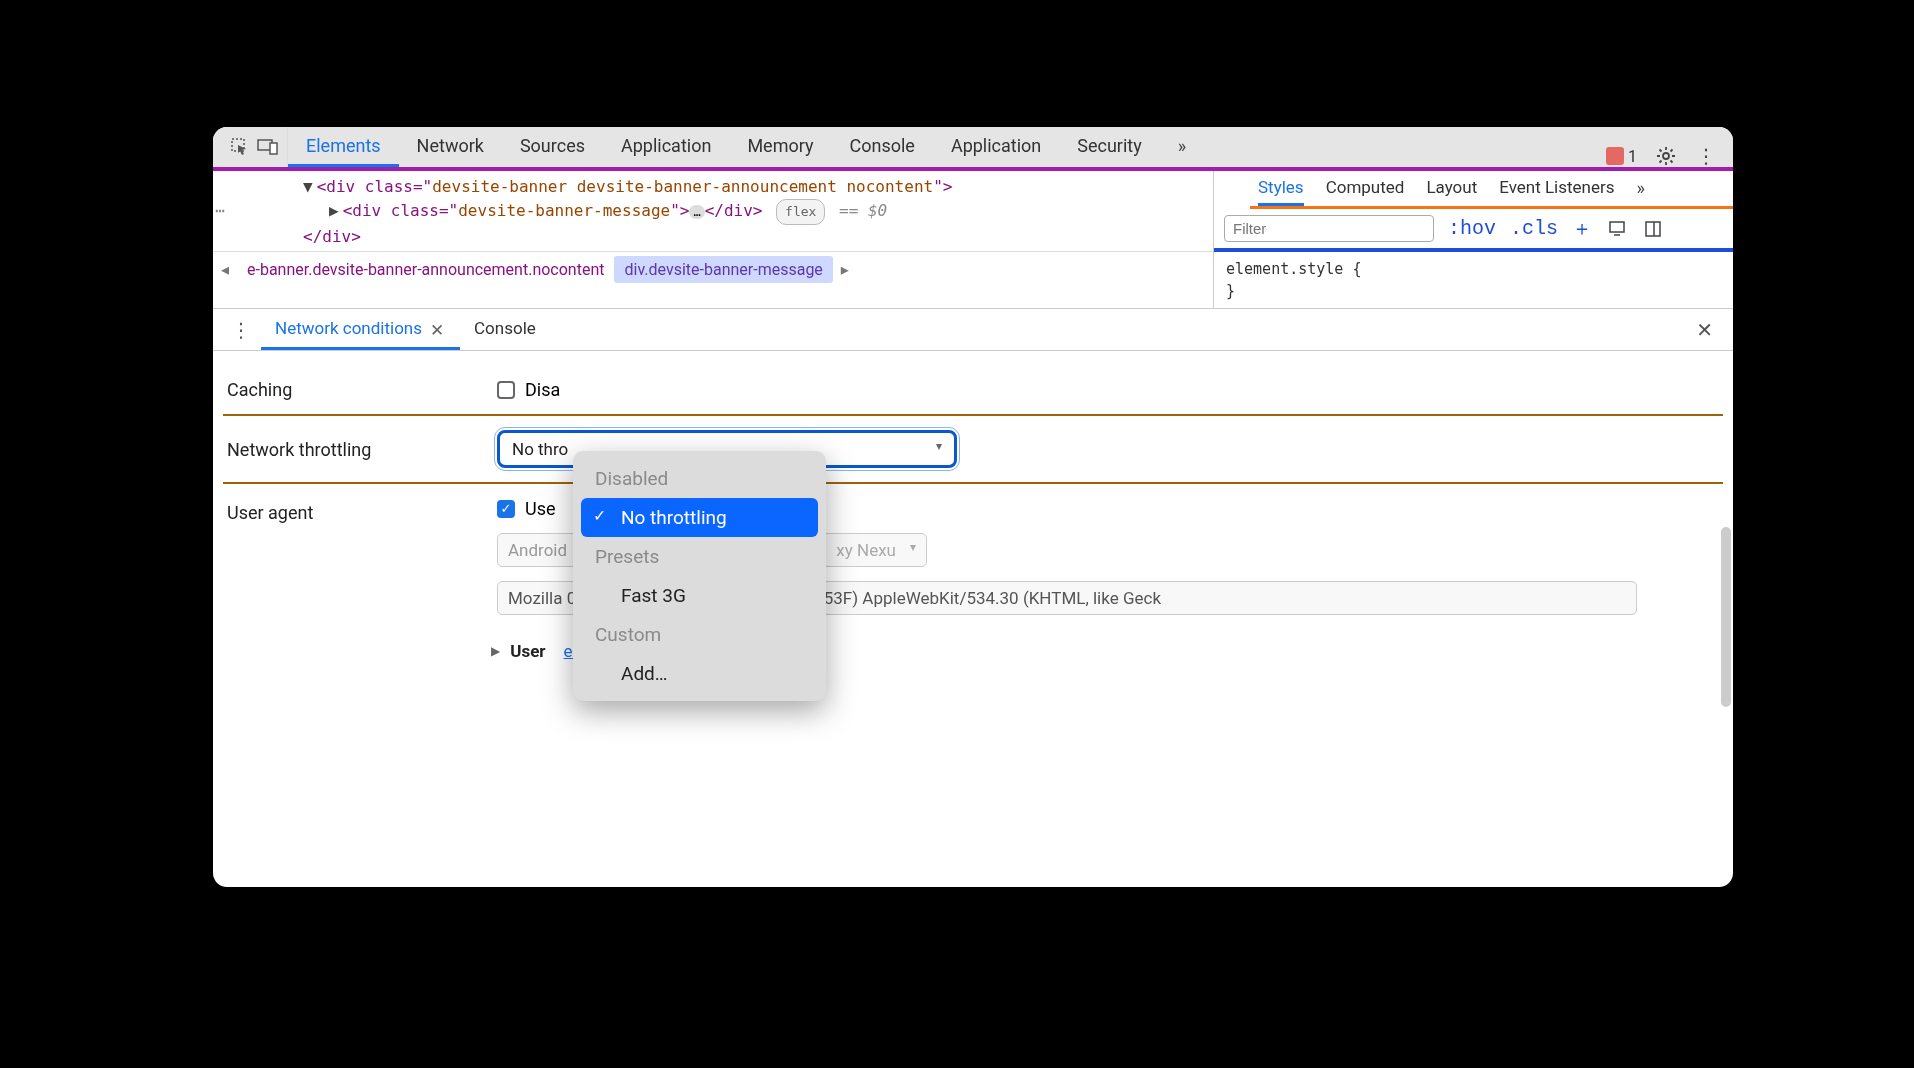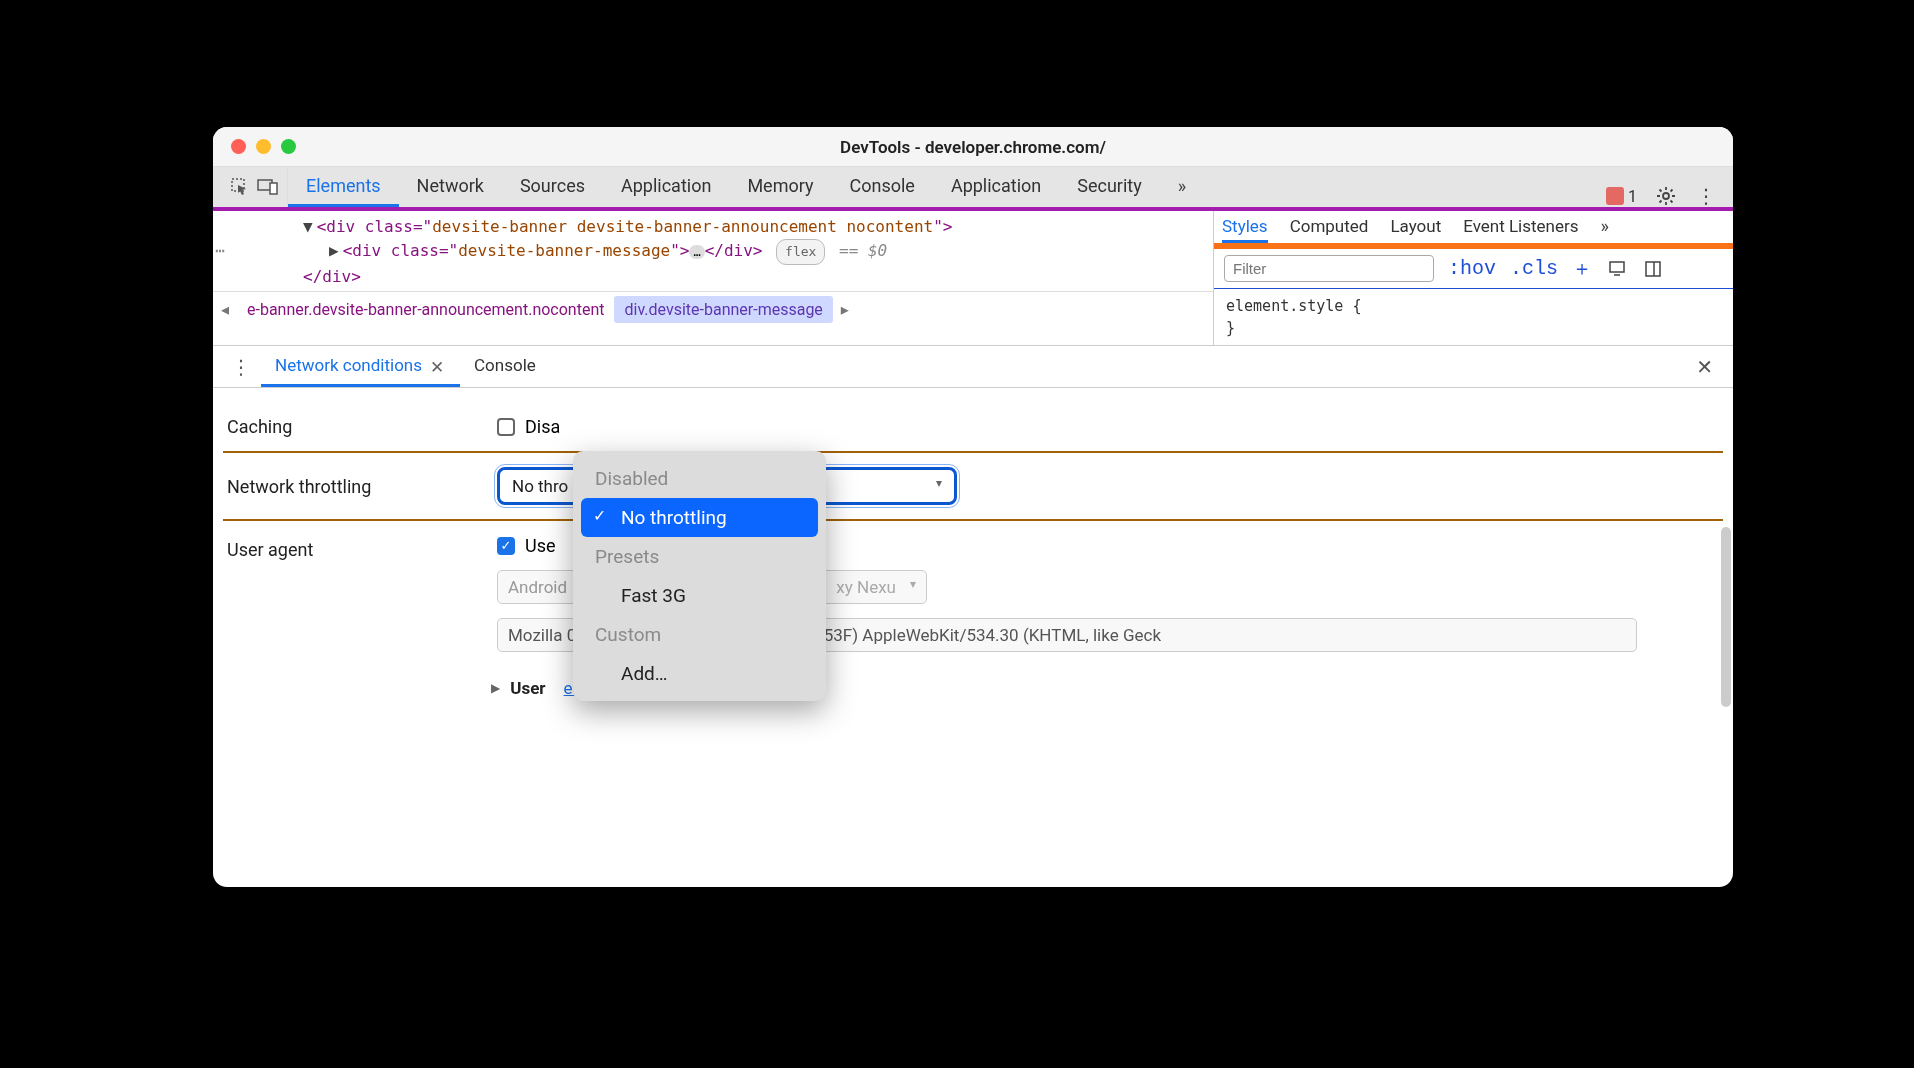--- a/index.html
+++ b/index.html
@@ -107,24 +107,24 @@
   border-top: 1px solid #ddd;
   font-size: 16px;
   overflow: hidden;
 }
 .bc-arrow { width: 24px; text-align: center; color: #777; }
 .bc-item { padding: 4px 10px; color: #333; white-space: nowrap; }
 .bc-item.text { color: #881280; }
 .bc-item.selected { background: #cfd8ff; color: #5e35b1; border-radius: 3px; }
 
 .styles-pane { width: 520px; border-left: 1px solid #ccc; display: flex; flex-direction: column; }
-.styles-tabs { display: flex; height: 38px; align-items: center; border-bottom: 6px solid #f97316; padding: 0 8px; gap: 22px; }
+.styles-tabs { display: flex; height: 38px; align-items: center; border-bottom: 3px solid #f97316; padding: 0 8px; gap: 22px; margin-left: 36px; }
 .styles-tab { font-size: 17px; color: #333; cursor: pointer; height: 100%; display:flex; align-items:center; border-bottom: 3px solid transparent; }
 .styles-tab.active { color: #1a73e8; border-bottom-color: #1a73e8; }
-.styles-tools { display: flex; align-items: center; gap: 14px; padding: 6px 10px; border-bottom: 1px solid #1d4ed8; }
+.styles-tools { display: flex; align-items: center; gap: 14px; padding: 6px 10px; border-bottom: 4px solid #1d4ed8; }
 .filter-input {
   flex: 1; max-width: 210px;
   border: 1px solid #aaa;
   border-radius: 4px;
   padding: 4px 8px;
   font-size: 15px;
   color: #888;
 }
 .st-btn { font-family: Liberation Mono, monospace; font-size: 20px; color: #1d4ed8; }
 .styles-body { font-family: Menlo, monospace; font-size: 15px; padding: 6px 12px; color: #333; line-height: 22px; }
@@ -234,28 +234,20 @@
 .dd-item.selected { background: #0a66ff; color: #fff; }
 .dd-check { position: absolute; left: 12px; color: #fff; font-size: 16px; }
 
 .scrollbar-v { position: absolute; right: 2px; top: 400px; width: 10px; height: 180px; background: #ccc; border-radius: 5px; }
 </style>
 </head>
 <body>
 
 <div class="window">
 
-  <div class="titlebar">
-    <div class="traffic-lights">
-      <div class="tl red"></div>
-      <div class="tl yellow"></div>
-      <div class="tl green"></div>
-    </div>
-    <div class="title">DevTools - developer.chrome.com/</div>
-  </div>
 
   <div class="toolbar">
     <div class="toolbar-icons">
       <div class="icn">
         <svg width="20" height="20" viewBox="0 0 20 20">
             <rect x="2" y="2" width="12" height="12" fill="none" stroke="#555" stroke-width="1.5" stroke-dasharray="2 2"></rect>
             <path d="M8 8 L16 12 L12 13 L14 17 L12 18 L10 14 L8 16 Z" fill="#555"></path>
           </svg>
       </div>
       <div class="icn">

